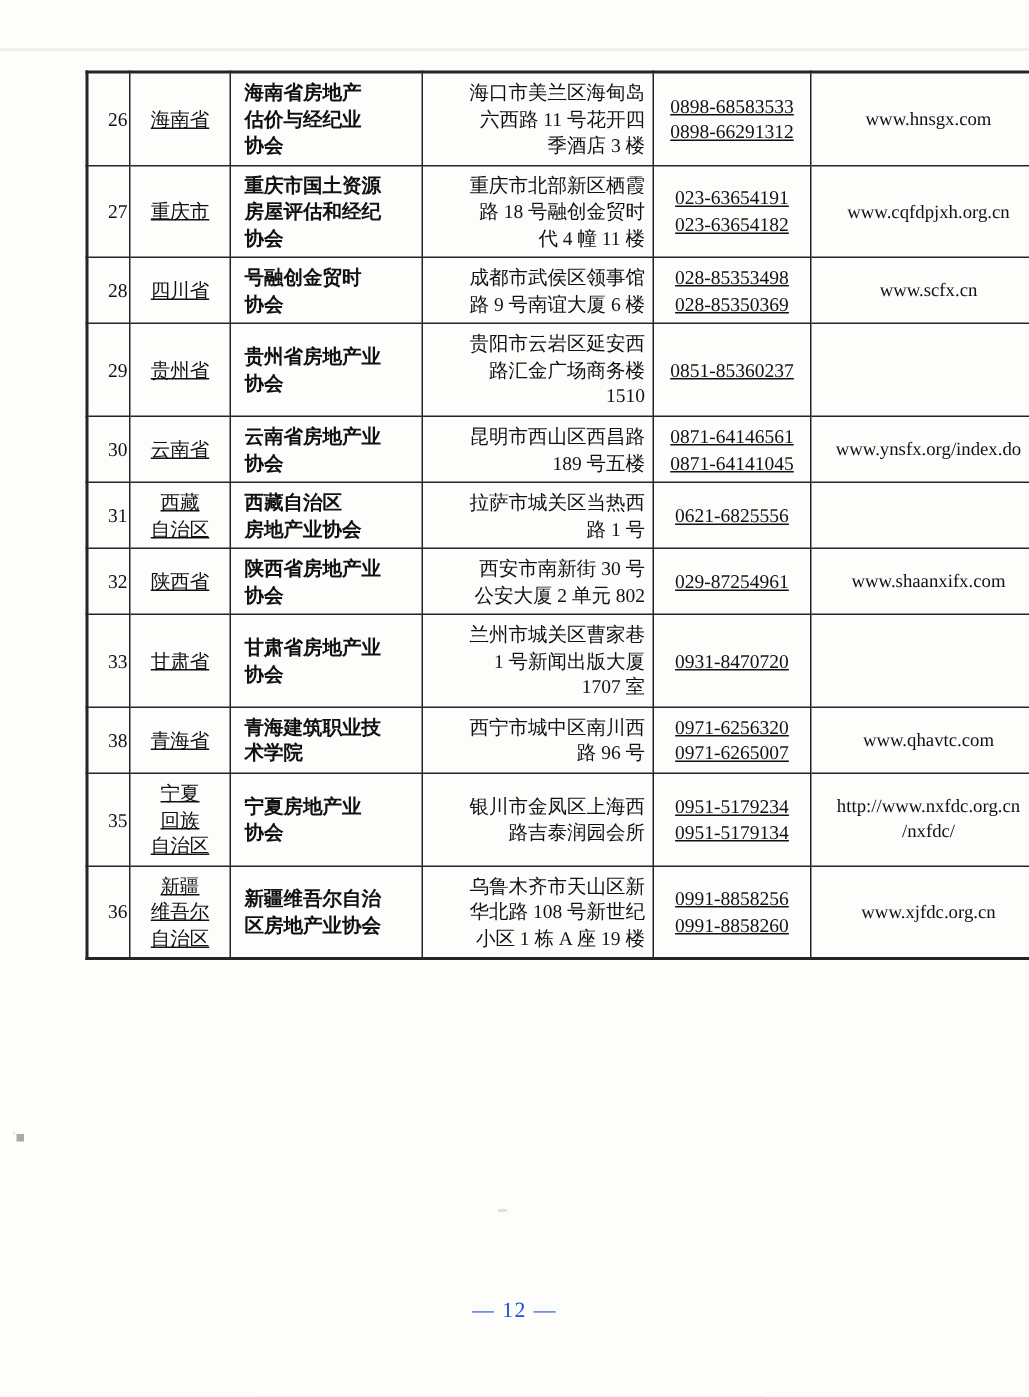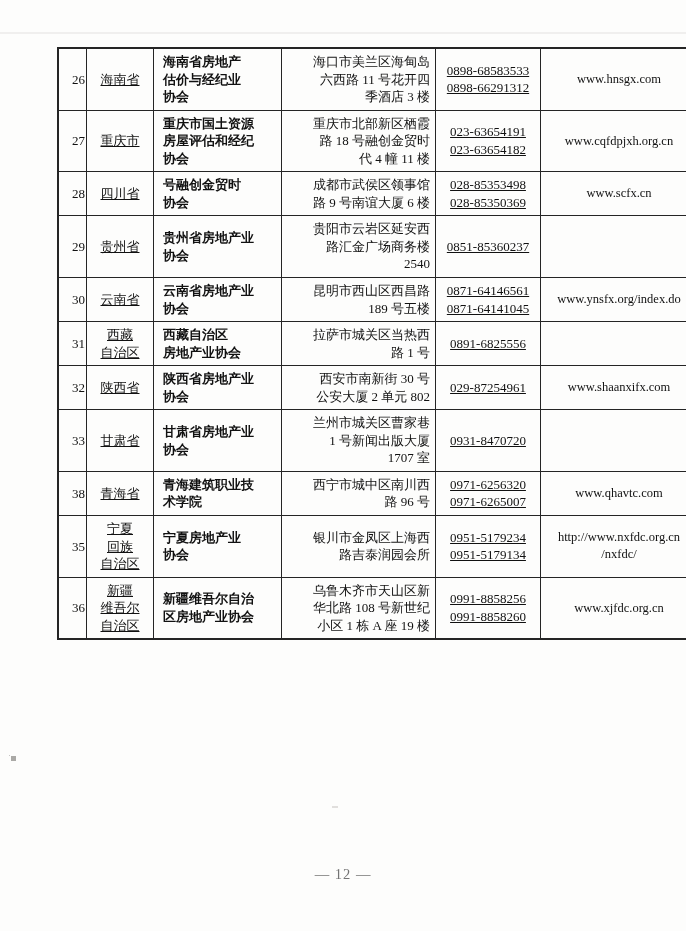--- a/index.html
+++ b/index.html
@@ -39,21 +39,21 @@
   .col-region{ width:62px;  text-align:center; padding:4px 2px;text-decoration:underline; }
   .col-assoc { width:113px; text-align:left; padding-left:9px;font-weight:bold; }
   .col-addr  { width:139px; text-align:right; padding-left:9px; }
   .col-phone { width:102px; text-align:center; padding:4px 1px;text-decoration:underline; }
   .col-web   { width:152px; text-align:center; padding:4px 2px; font-size:12.5px; }
   .footer-page-number {
     position:absolute; left:0; top:866px; width:100%;
     text-align:center;
     font-size:14.5px;
     letter-spacing:1px;
-    color:#737373;
+    color:#1d4ed8;
   }
   .speck-a {
     position:absolute; left:11px; top:756px; width:5px; height:5px;
     background:#8f8d8a; opacity:.75;
     box-shadow:-4px -3px 0 -2px #b5b3b0;
   }
   .speck-b {
     position:absolute; left:332px; top:806px; width:6px; height:2px;
     background:#d9d7d4; opacity:.8;
   }
@@ -103,21 +103,21 @@
 028-85350369</td>
     <td class="col-web">www.scfx.cn</td>
   </tr>
         <tr>
     <td class="col-num">29</td>
     <td class="col-region">贵州省</td>
     <td class="col-assoc">贵州省房地产业
 协会</td>
     <td class="col-addr">贵阳市云岩区延安西
 路汇金广场商务楼
-2540</td>
+1510</td>
     <td class="col-phone">0851-85360237</td>
     <td class="col-web"></td>
   </tr>
         <tr>
     <td class="col-num">30</td>
     <td class="col-region">云南省</td>
     <td class="col-assoc">云南省房地产业
 协会</td>
     <td class="col-addr">昆明市西山区西昌路
 189 号五楼</td>
@@ -126,21 +126,21 @@
     <td class="col-web">www.ynsfx.org/index.do</td>
   </tr>
         <tr>
     <td class="col-num">31</td>
     <td class="col-region">西藏
 自治区</td>
     <td class="col-assoc">西藏自治区
 房地产业协会</td>
     <td class="col-addr">拉萨市城关区当热西
 路 1 号</td>
-    <td class="col-phone">0891-6825556</td>
+    <td class="col-phone">0621-6825556</td>
     <td class="col-web"></td>
   </tr>
         <tr>
     <td class="col-num">32</td>
     <td class="col-region">陕西省</td>
     <td class="col-assoc">陕西省房地产业
 协会</td>
     <td class="col-addr">西安市南新街 30 号
 公安大厦 2 单元 802</td>
     <td class="col-phone">029-87254961</td>

